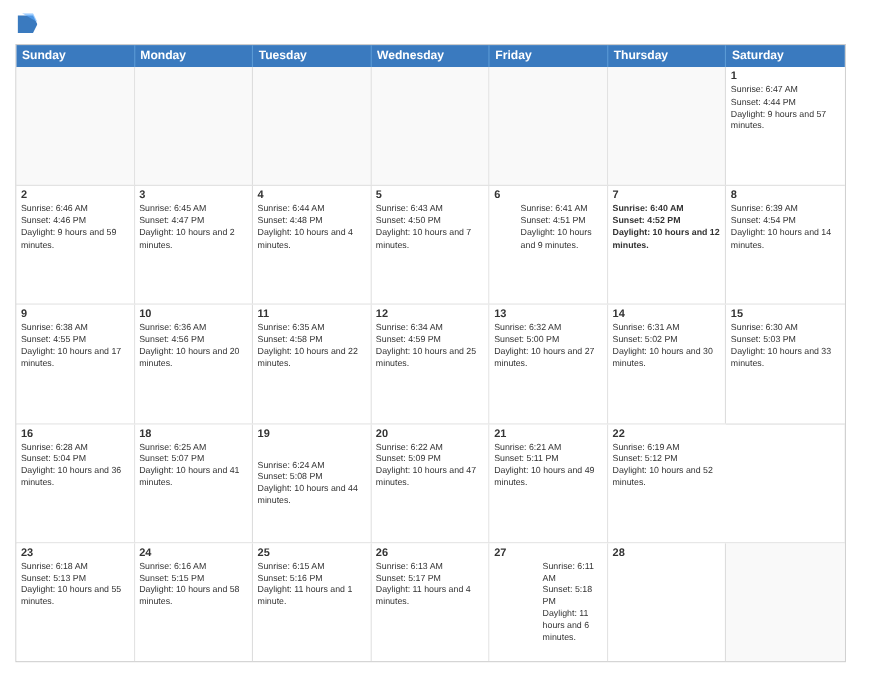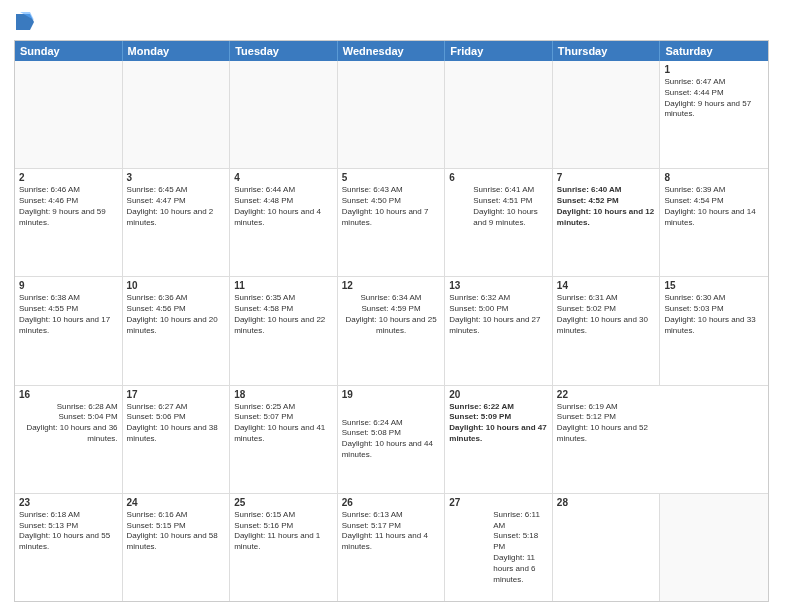--- a/index.html
+++ b/index.html
@@ -220,21 +220,21 @@
 Daylight: 10 hours and 20 minutes.</div>
           </div>
           <div class="cal-cell">
             <span class="day-num">11</span>
             <div class="day-info" style="white-space: pre-line;">Sunrise: 6:35 AM
 Sunset: 4:58 PM
 Daylight: 10 hours and 22 minutes.</div>
           </div>
           <div class="cal-cell">
             <span class="day-num">12</span>
-            <div class="day-info" style="white-space: pre-line; text-align: center;">Sunrise: 6:34 AM
+            <div class="day-info" style="white-space: pre-line;">Sunrise: 6:34 AM
 Sunset: 4:59 PM
 Daylight: 10 hours and 25 minutes.</div>
           </div>
           <div class="cal-cell">
             <span class="day-num">13</span>
             <div class="day-info" style="white-space: pre-line;">Sunrise: 6:32 AM
 Sunset: 5:00 PM
 Daylight: 10 hours and 27 minutes.</div>
           </div>
           <div class="cal-cell">
@@ -246,47 +246,47 @@
           <div class="cal-cell">
             <span class="day-num">15</span>
             <div class="day-info" style="white-space: pre-line;">Sunrise: 6:30 AM
 Sunset: 5:03 PM
 Daylight: 10 hours and 33 minutes.</div>
           </div>
         </div>
         <div class="cal-row">
           <div class="cal-cell">
             <span class="day-num">16</span>
-            <div class="day-info" style="white-space: pre-line; text-align: right;">Sunrise: 6:28 AM
+            <div class="day-info" style="white-space: pre-line;">Sunrise: 6:28 AM
 Sunset: 5:04 PM
 Daylight: 10 hours and 36 minutes.</div>
-          </div>
-          <div class="cal-cell">
-            <span class="day-num">17</span>
-            <div class="day-info" style="white-space: pre-line;">Sunrise: 6:27 AM
-Sunset: 5:06 PM
-Daylight: 10 hours and 38 minutes.</div>
           </div>
           <div class="cal-cell">
             <span class="day-num">18</span>
             <div class="day-info" style="white-space: pre-line;">Sunrise: 6:25 AM
 Sunset: 5:07 PM
 Daylight: 10 hours and 41 minutes.</div>
           </div>
           <div class="cal-cell">
             <span class="day-num">19</span>
             <div class="day-info" style="white-space: pre-line; margin-top: 18px;">Sunrise: 6:24 AM
 Sunset: 5:08 PM
 Daylight: 10 hours and 44 minutes.</div>
           </div>
           <div class="cal-cell">
             <span class="day-num">20</span>
-            <div class="day-info" style="white-space: pre-line; font-weight: bold;">Sunrise: 6:22 AM
+            <div class="day-info" style="white-space: pre-line;">Sunrise: 6:22 AM
 Sunset: 5:09 PM
 Daylight: 10 hours and 47 minutes.</div>
+          </div>
+          <div class="cal-cell">
+            <span class="day-num">21</span>
+            <div class="day-info" style="white-space: pre-line;">Sunrise: 6:21 AM
+Sunset: 5:11 PM
+Daylight: 10 hours and 49 minutes.</div>
           </div>
           <div class="cal-cell">
             <span class="day-num">22</span>
             <div class="day-info" style="white-space: pre-line;">Sunrise: 6:19 AM
 Sunset: 5:12 PM
 Daylight: 10 hours and 52 minutes.</div>
           </div>
         </div>
         <div class="cal-row">
           <div class="cal-cell">

